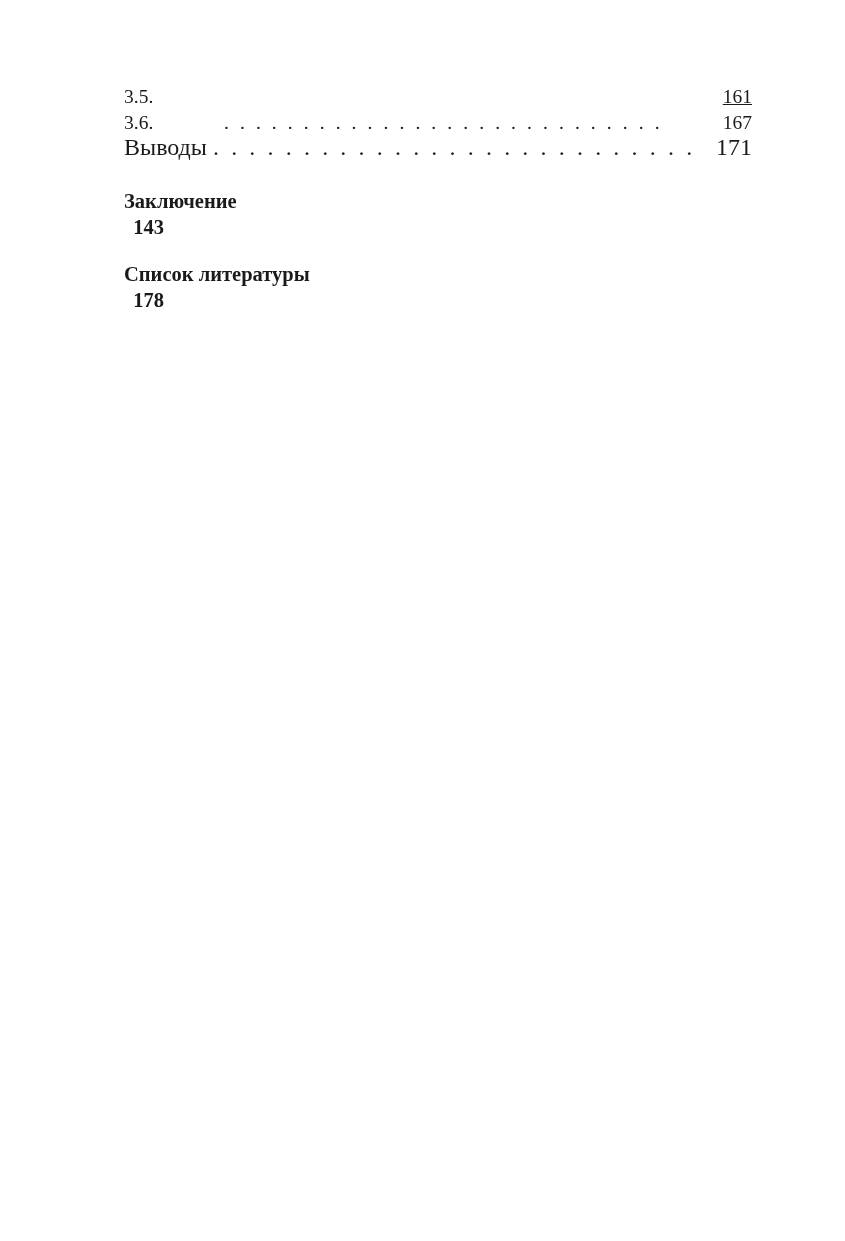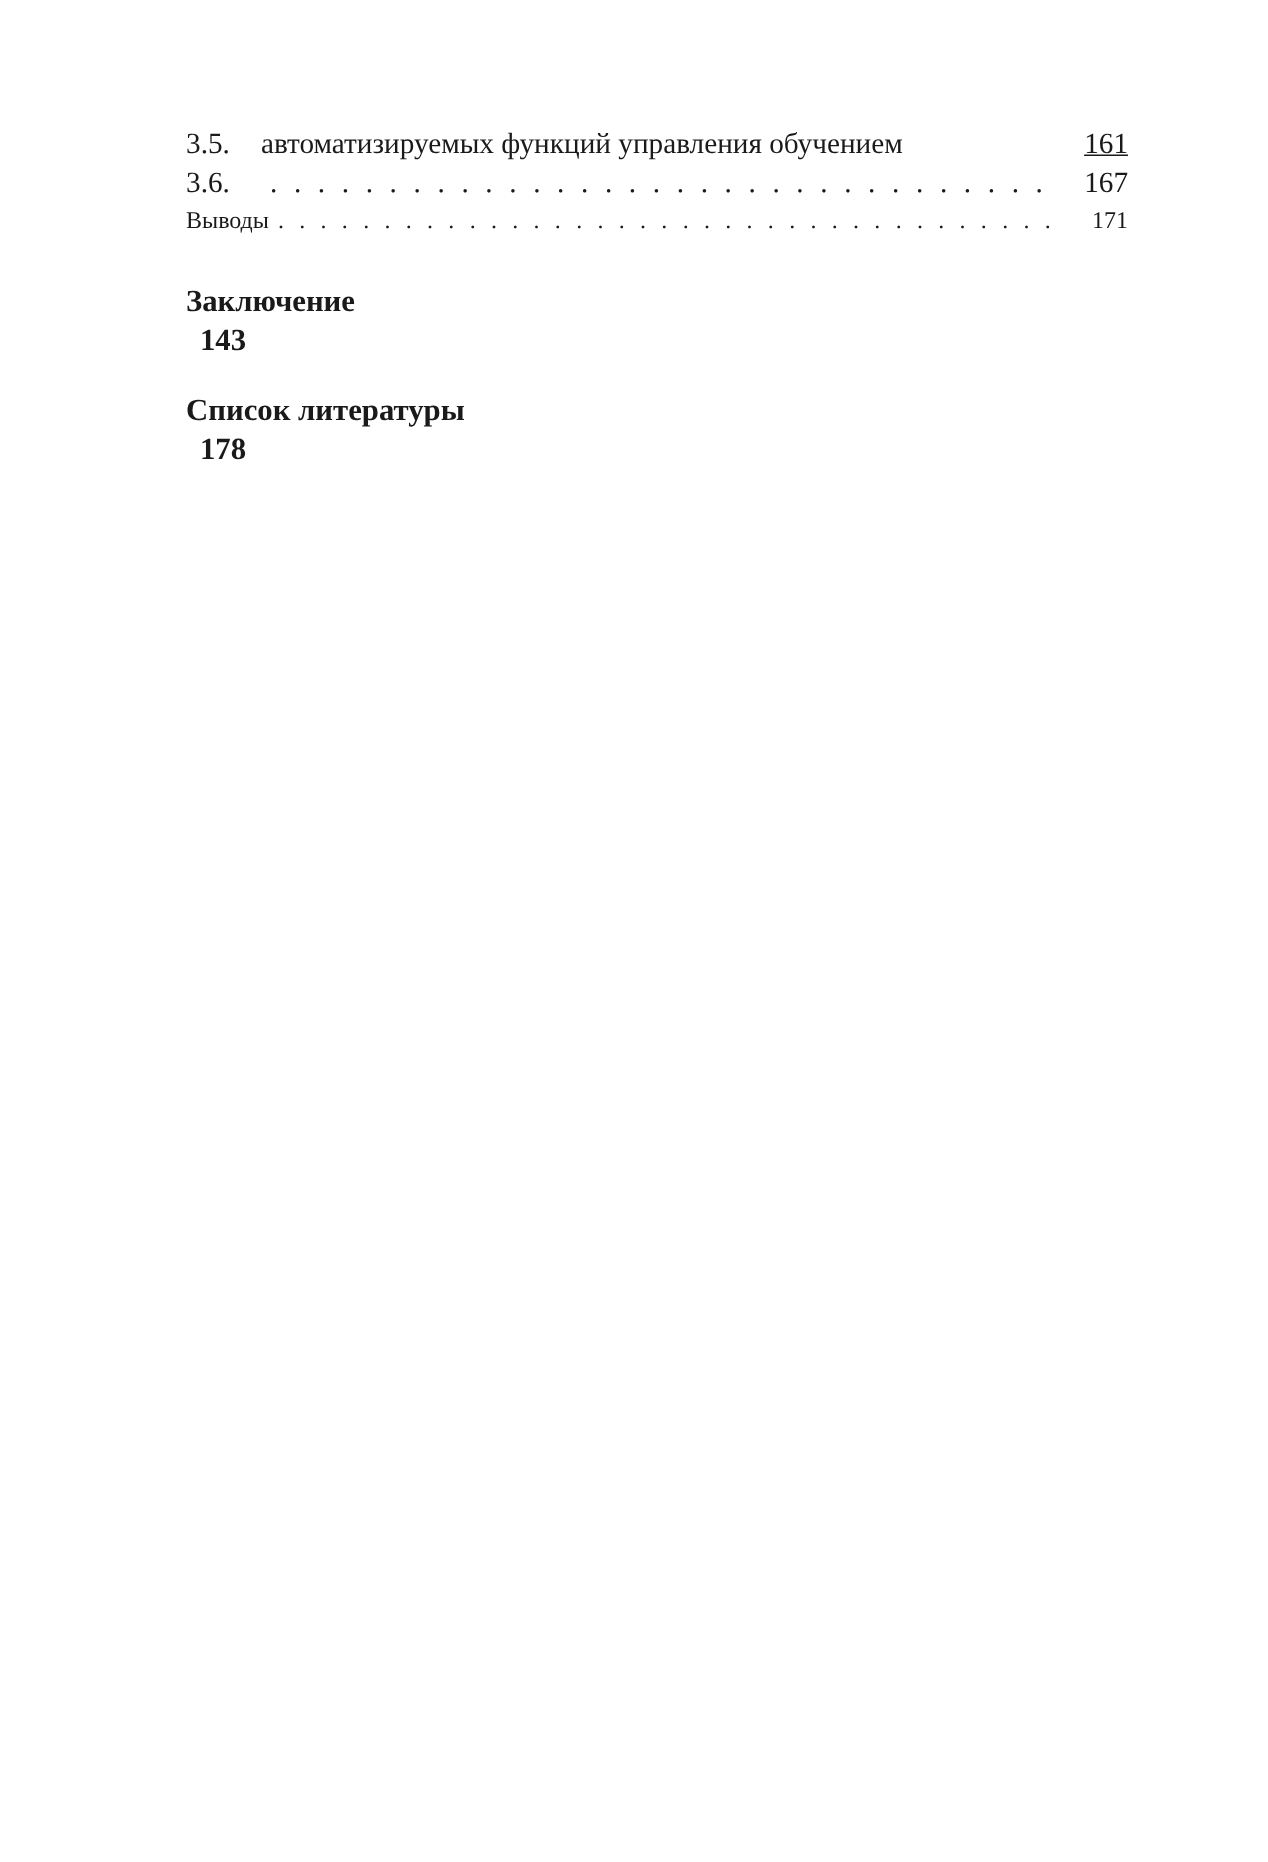--- a/index.html
+++ b/index.html
@@ -22,20 +22,21 @@
     top: 84px;
     width: 628px;
   }
 
   
   .entry {
     display: flex;
     align-items: flex-start;
     font-size: 19.5px;
     line-height: 25.5px;
+    gap: 44px;
   }
   .entry .num {
     flex: 0 0 auto;
     width: 50px;
     text-align: left;
     white-space: nowrap;
   }
   .entry .body {
     flex: 1 1 auto;
     min-width: 0;
@@ -67,21 +68,21 @@
     color: #1a1a1a;
   }
   .line .filler {
     flex: 1 1 auto;
   }
 
   
   .entry-plain {
     display: flex;
     align-items: baseline;
-    font-size: 16px;
+    font-size: 24px;
     line-height: 25.5px;
     white-space: nowrap;
   }
   .entry-plain .txt { flex: 0 0 auto; }
   .entry-plain .leader {
     flex: 1 1 auto;
     overflow: hidden;
     white-space: nowrap;
     letter-spacing: 3.1px;
     padding-left: 6px;
@@ -115,24 +116,20 @@
 </style>
 </head>
 <body>
 
 <div class="page">
   <div class="toc">
 
     <div class="entry">
       <div class="num">3.5.</div>
       <div class="body">
-        <div class="line">
-          <span class="txt">автоматизируемых функций управления обучением</span>
-          <span class="filler"></span>
-        </div>
       </div>
       <div class="page-num" style="align-self:flex-end;text-decoration:underline;">161</div>
     </div>
 
     <div class="entry">
       <div class="num">3.6.</div>
       <div class="body">
         <div class="line">
           <span class="leader">. . . . . . . . . . . . . . . . . . . . . . . . . . . . . . . . . . . . . . . . . . . . . . . . . . . . . .</span>
         </div>

